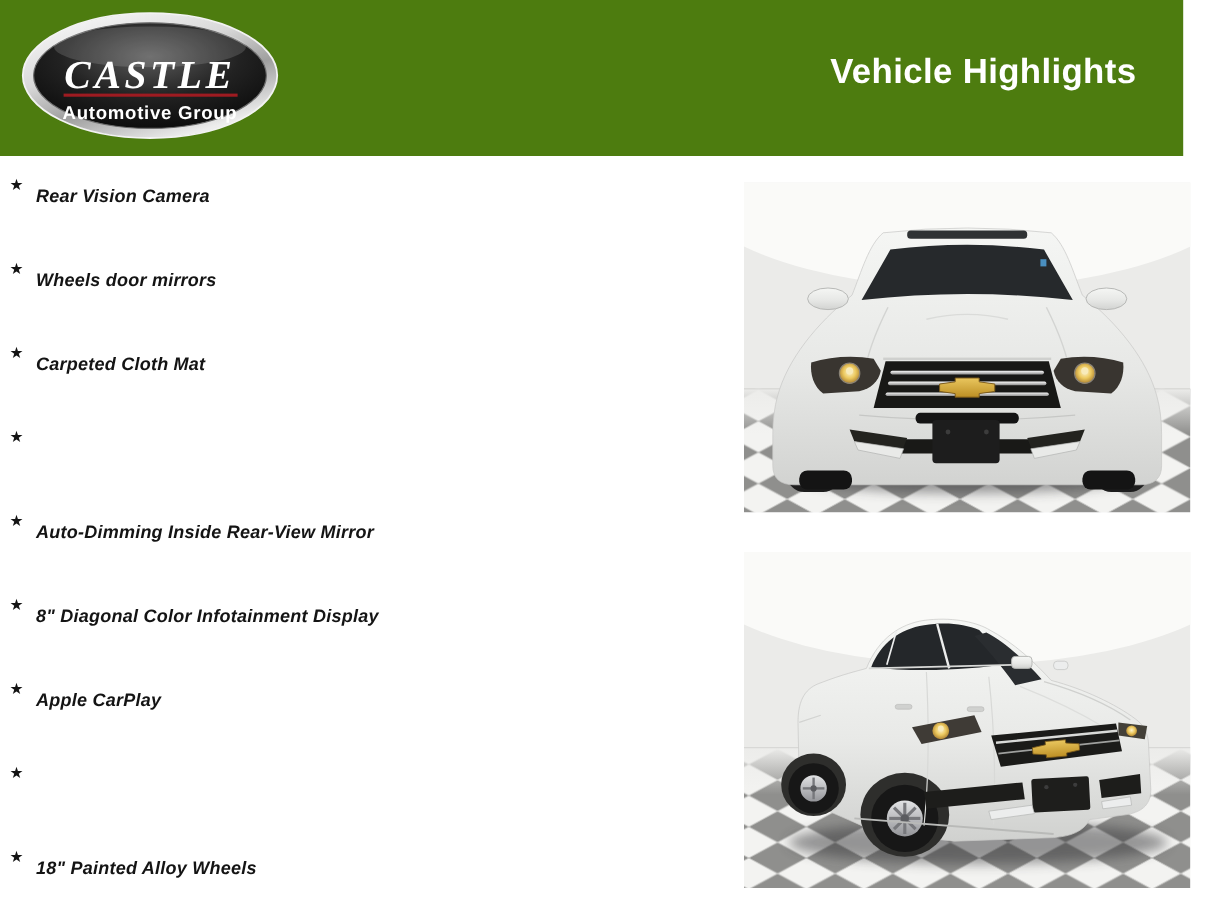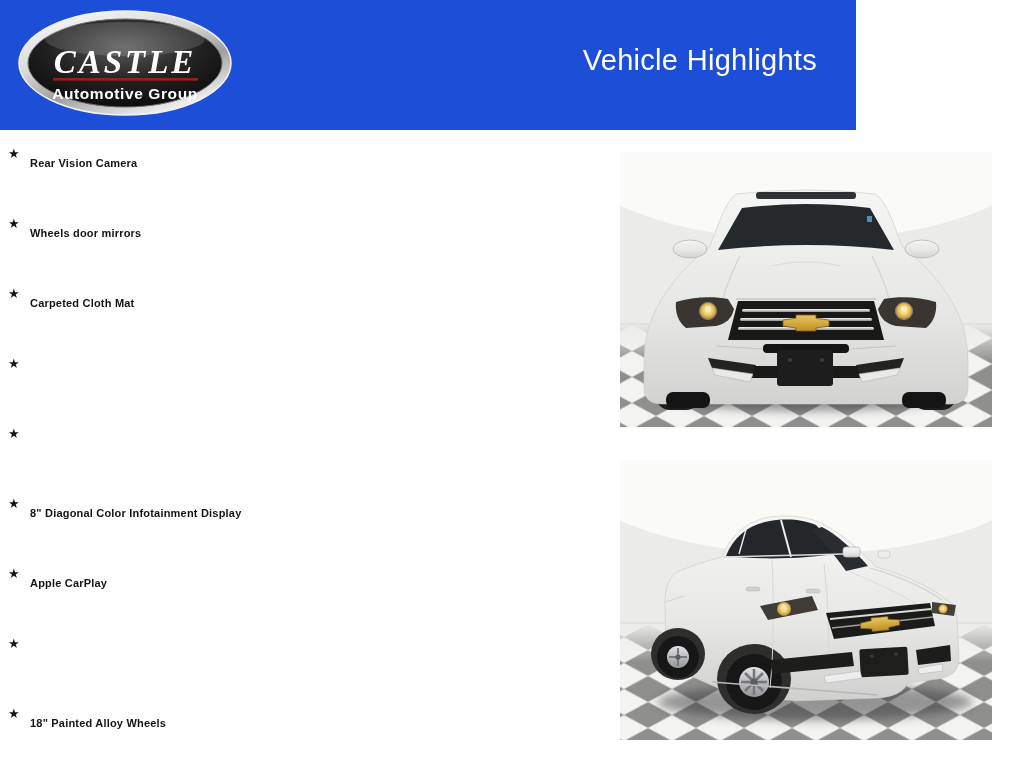--- a/index.html
+++ b/index.html
@@ -1,29 +1,29 @@
 <!DOCTYPE html>
 <html><head>
 <meta charset="utf-8">
 <style>
   html,body{margin:0;padding:0;width:1024px;height:768px;overflow:hidden;background:#ffffff;
     font-family:"Liberation Sans",sans-serif;}
   .page{position:relative;width:1024px;height:768px;background:#ffffff;}
 
   
-  .header{position:absolute;left:0;top:0;width:856px;height:130px;background:#1d4ed8;}
+  .header{position:absolute;left:0;top:0;width:986px;height:130px;background:#4d7c0f;}
   .logo{position:absolute;left:13px;top:9px;width:224px;height:110px;}
-  .page-title{position:absolute;right:39px;top:44px;font-size:29px;font-weight:400;color:#ffffff;
+  .page-title{position:absolute;right:39px;top:44px;font-size:29px;font-weight:700;color:#ffffff;
     letter-spacing:0.3px;white-space:nowrap;}
 
   
   .feature-list{position:absolute;left:0;top:128px;width:580px;margin:0;padding:0;list-style:none;}
   .feature-list li{position:relative;height:70px;display:flex;align-items:center;padding-left:30px;}
   .star{position:absolute;left:8px;top:50%;transform:translateY(-16px);font-size:13px;color:#141414;line-height:1;}
-  .feature-label{font-size:11px;font-weight:700;color:#141414;letter-spacing:0.2px;}
+  .feature-label{font-size:15px;font-weight:700;color:#141414;letter-spacing:0.2px;font-style:italic;}
 
   
   figure{margin:0;padding:0;}
   .photo-front{position:absolute;left:620px;top:152px;width:372px;height:275px;}
   .photo-side{position:absolute;left:620px;top:460px;width:372px;height:280px;}
   .photo-front svg,.photo-side svg{display:block;width:100%;height:100%;}
 </style>
 </head>
 <body>
 
@@ -67,20 +67,21 @@
       </li>
     <li>
         <span class="star">★</span>
         <span class="feature-label">Carpeted Cloth Mat</span>
       </li>
     <li>
         <span class="star">★</span>
       </li>
     <li>
         <span class="star">★</span>
+        <span class="feature-label">Auto-Dimming Inside Rear-View Mirror</span>
       </li>
     <li>
         <span class="star">★</span>
         <span class="feature-label">8" Diagonal Color Infotainment Display</span>
       </li>
     <li>
         <span class="star">★</span>
         <span class="feature-label">Apple CarPlay</span>
       </li>
     <li>

